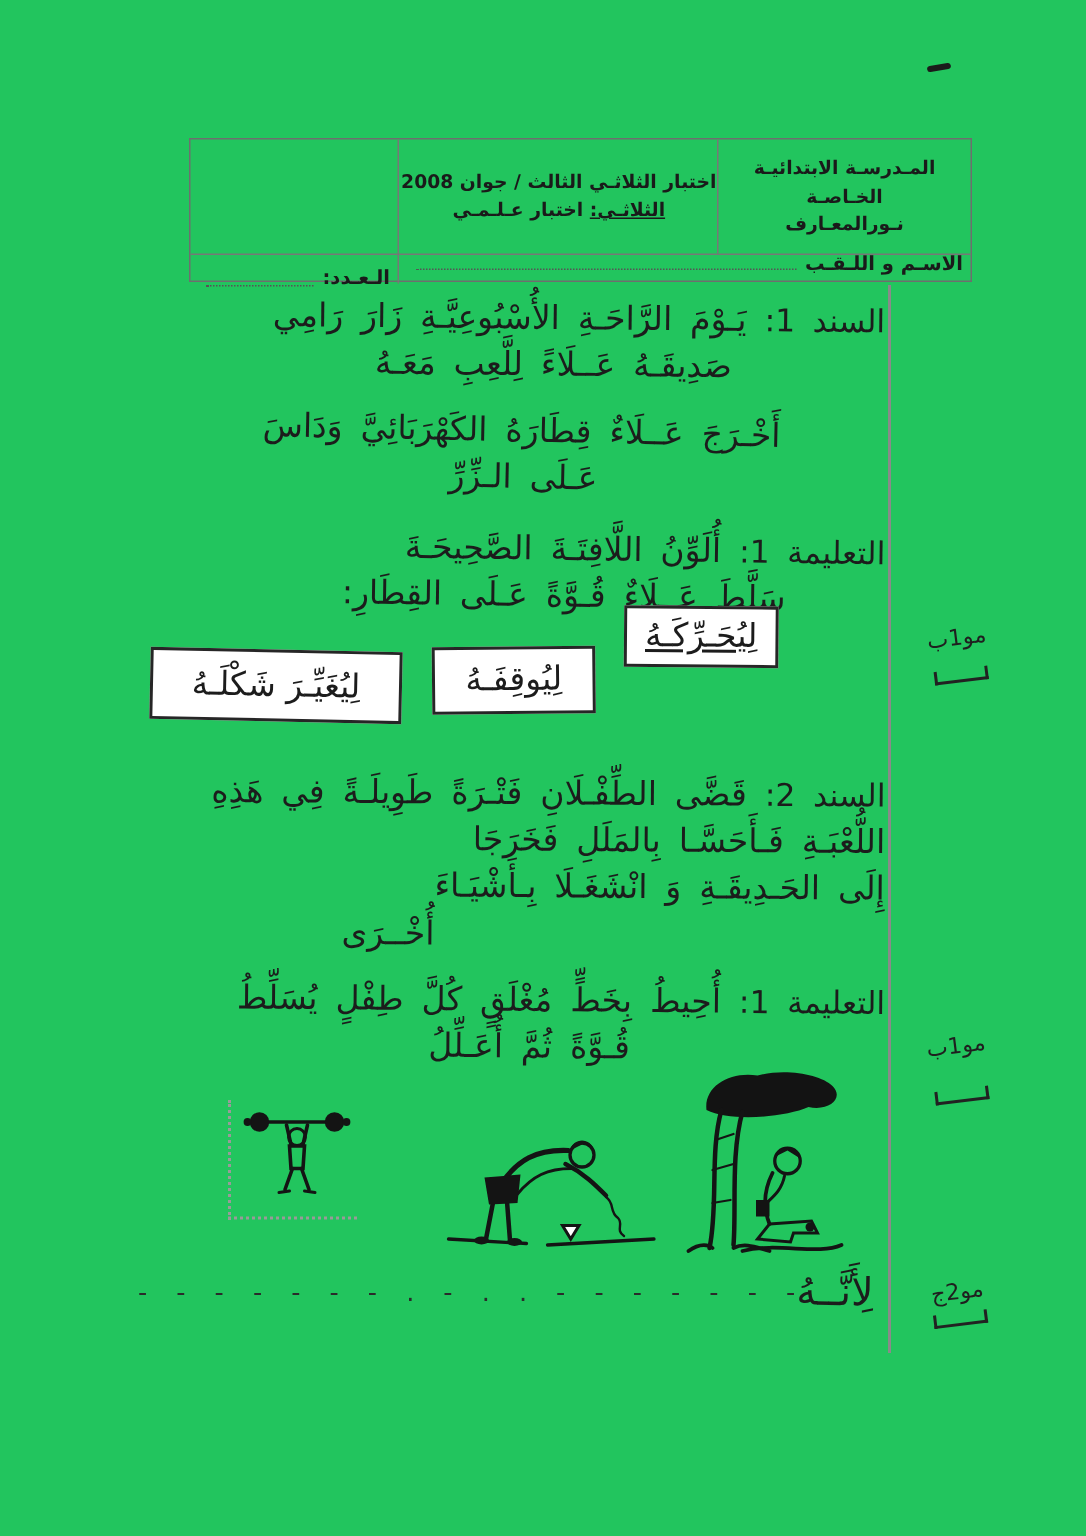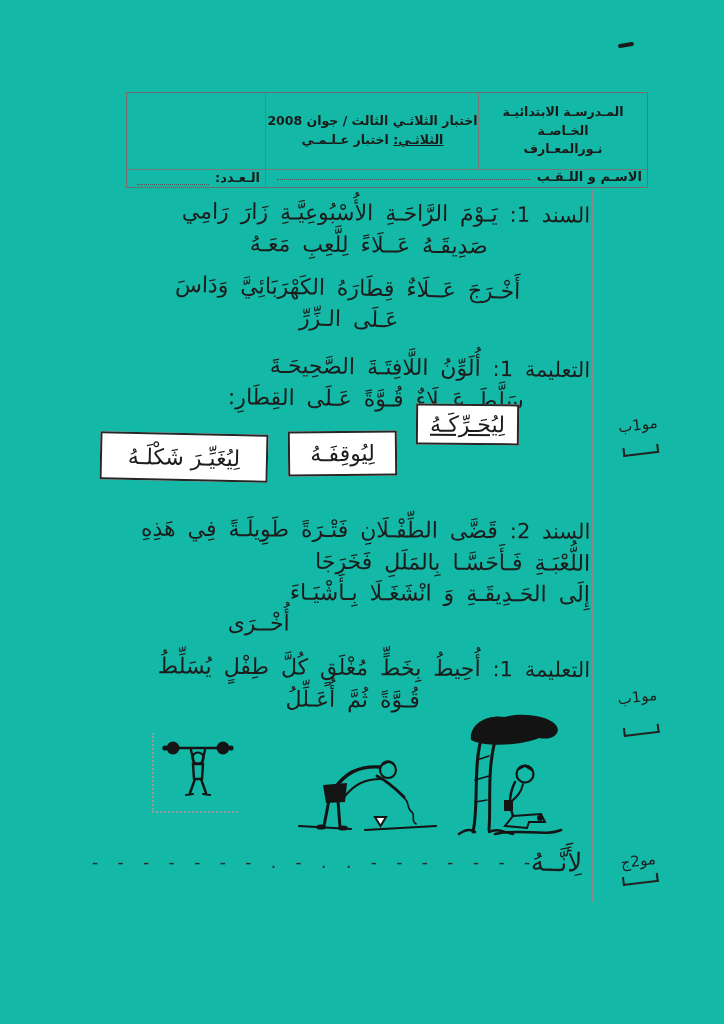--- a/index.html
+++ b/index.html
@@ -1,40 +1,40 @@
 <!DOCTYPE html>
 <html lang="ar" dir="rtl"><head>
 <meta charset="utf-8">
 <style>
   * { margin:0; padding:0; box-sizing:border-box; }
   html,body { background:#e8e8e8; }
   .page {
     position:relative; width:724px; height:1024px; margin:0 auto;
-    background:#14b8a6; overflow:hidden;
+    background:#22c55e; overflow:hidden;
     font-family:"DejaVu Sans", sans-serif; color:#1a1a1a; direction:rtl;
   }
   
   .htable { position:absolute; left:126px; top:92px; width:522px; height:96px;
             border:1px solid #6e6e6e; }
   .htable .vline { position:absolute; top:0; width:1px; background:#777; }
   .v1 { right:168px; height:76px; }           
   .v2 { right:381px; height:96px; }           
   .rowline { position:absolute; top:76px; left:0; right:0; height:1px; background:#777; }
   .hcell { position:absolute; top:0; height:76px; display:flex; flex-direction:column;
            justify-content:center; align-items:center; text-align:center;
            font-weight:bold; line-height:1.5; }
   .cell-school { right:0;  width:168px; font-size:12.5px; }
   .cell-exam   { right:168px; width:213px; font-size:12.5px; }
   .cell-year   { right:381px; width:141px; font-size:14.5px; }
   .u { text-decoration:underline; }
   .hrow2 { position:absolute; top:76px; right:0; width:381px; height:21px;
            display:flex; align-items:flex-start; padding:0 5px; font-weight:bold; font-size:13px; }
   .hrow2 .dots, .hrow2l .dots { flex:1; border-bottom:1px dotted #555; height:11px; margin:0 6px; }
   .hrow2l { position:absolute; top:76px; right:381px; width:141px; height:21px;
-            display:flex; align-items:flex-end; padding:16px 6px; font-weight:bold; font-size:13px; }
+            display:flex; align-items:center; padding:16px 6px; font-weight:bold; font-size:13px; }
   
   .mrule { position:absolute; left:592px; top:190px; width:2px; height:712px; background:#8a8a8a; }
   .mmark { position:absolute; left:600px; width:78px; font-size:15px; color:#1f1f1f;
            transform:rotate(-7deg); text-align:center; }
   .mmark .bracket { width:36px; height:9px; border:2px solid #222; border-top:none;
                     margin:12px auto 0; }
   .mk1 { top:416px; }
   .mk2 { top:688px; }
   .mk2 .bracket { margin-top:20px; }
   .mk3 { top:852px; }

